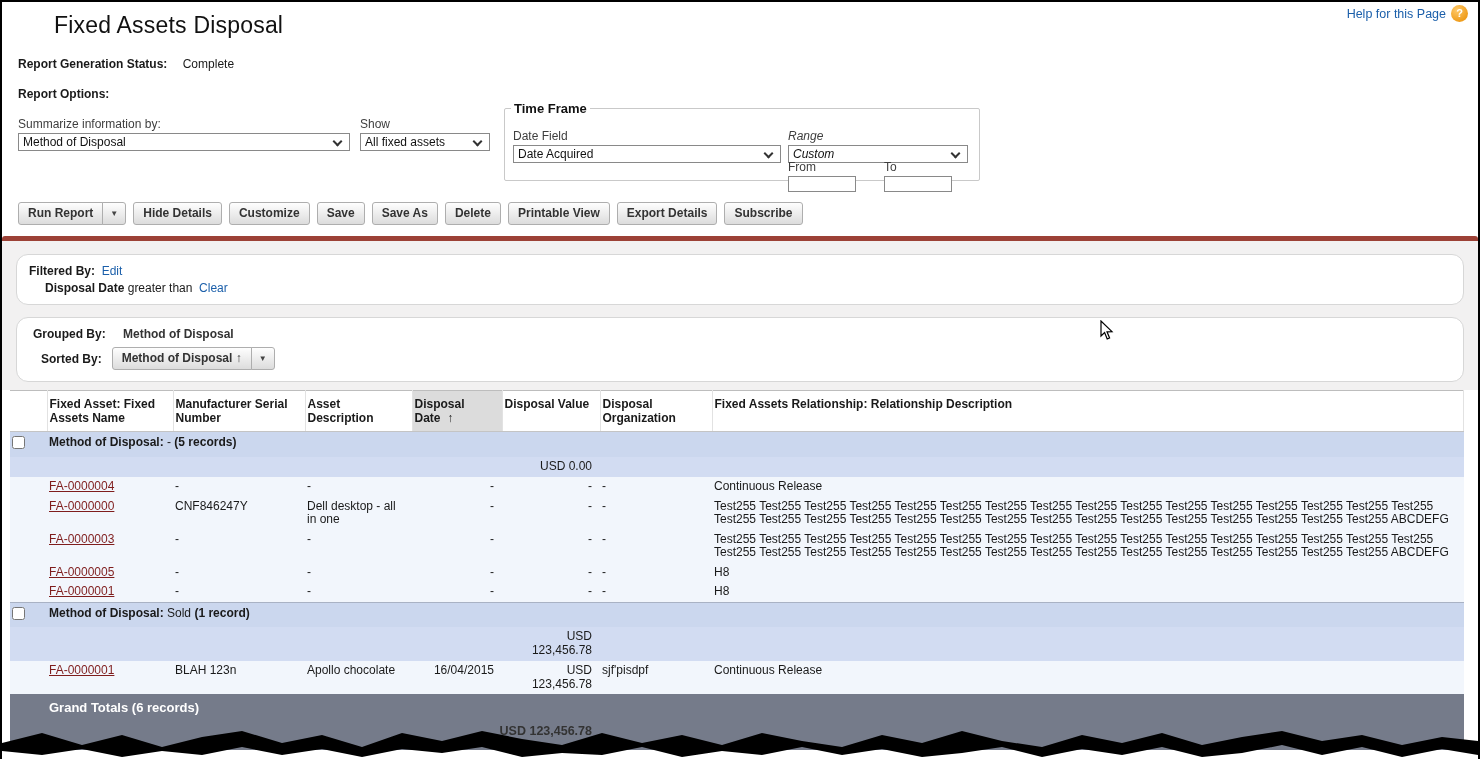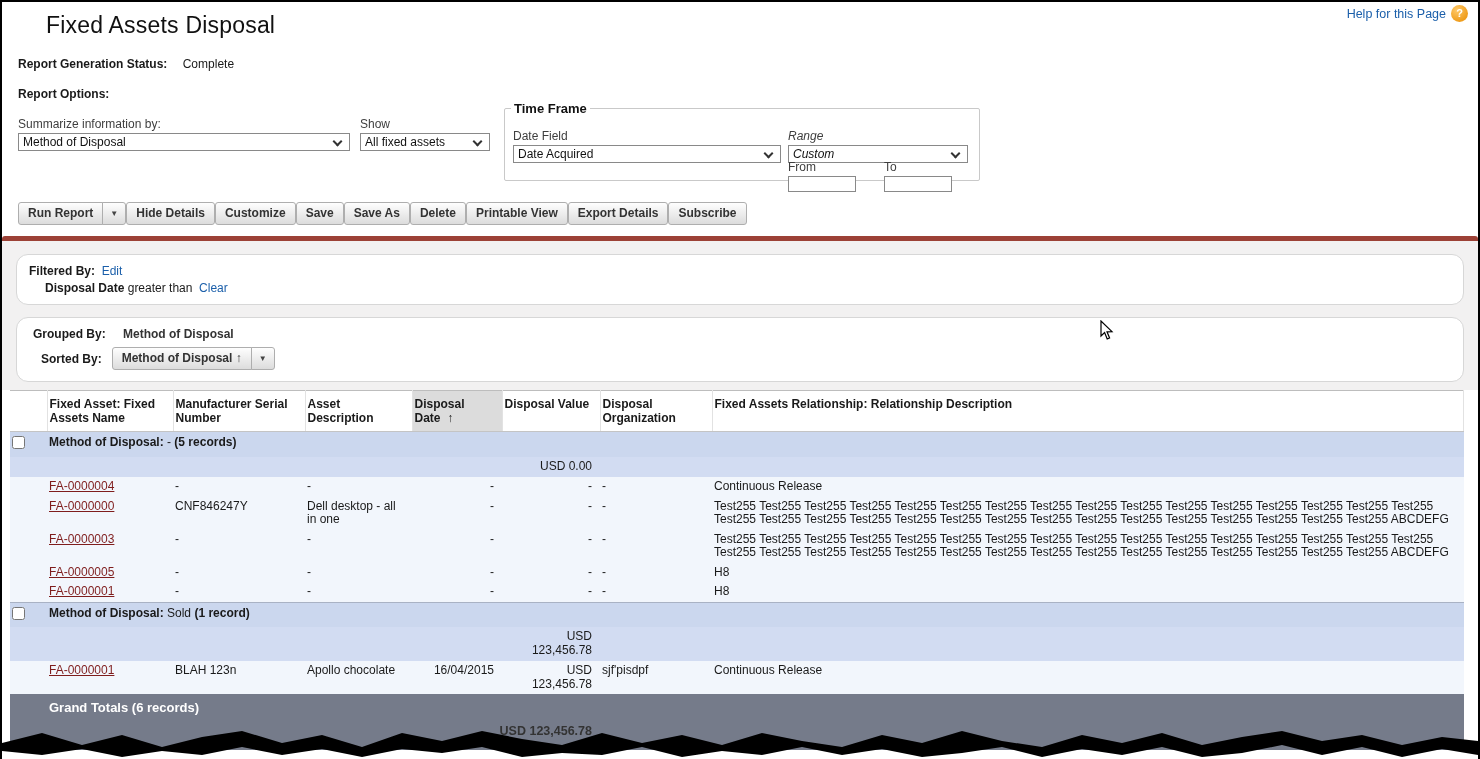--- a/index.html
+++ b/index.html
@@ -4,21 +4,21 @@
 <style>
   * { box-sizing: border-box; margin: 0; padding: 0; }
   body { background: #fff; font-family: "Liberation Sans", sans-serif; }
   .page {
     width: 1480px; height: 759px; position: relative; overflow: hidden;
     background: #fff; border: 2px solid #000; border-bottom: none;
     font-size: 12px; color: #1a1a1a;
   }
   
   .hdr { position: relative; padding: 7px 10px 0 8px; }
-  .hdr-row { display: flex; align-items: center; }
+  .hdr-row { display: flex; align-items: center; gap: 8px; }
   .pie-icon { width: 36px; height: 33px; position: relative; flex: 0 0 auto; }
   .pie-icon .pie {
     width: 34px; height: 30px; border-radius: 50%;
     transform: rotate(-18deg);
     background: conic-gradient(#2a61a8 0 95deg, #ffffff 95deg 104deg,
       #f0a93c 104deg 150deg, #e2822f 150deg 205deg, #ffffff 205deg 214deg,
       #6fae3e 214deg 295deg, #ffffff 295deg 304deg, #b5442f 304deg 360deg);
     box-shadow: 1px 2px 2px rgba(0,0,0,.25);
   }
   .page-title { font-size: 23px; color: #111; font-weight: 400; letter-spacing: .2px; }
@@ -43,21 +43,21 @@
   .tf-fieldset { position: absolute; left: 486px; top: -2px; width: 476px; height: 80px;
     border: 1px solid #c9c9c9; border-radius: 2px; padding: 0 8px; }
   .tf-fieldset legend { font-weight: bold; font-size: 13px; padding: 0 3px; margin-left: -2px; color: #111; }
   .grp-datefield { position: absolute; left: 8px; top: 13px; width: 268px; }
   .grp-range { position: absolute; left: 283px; top: 13px; width: 180px; font-style: italic; }
   .grp-from { position: absolute; left: 283px; top: 44px; }
   .grp-to { position: absolute; left: 379px; top: 44px; }
   .txtin { width: 68px; height: 16px; border: 1px solid #898989; font-size: 12px; padding: 0 3px;
     font-family: "Liberation Sans", sans-serif; }
   
-  .toolbar { margin: 15px 0 0 8px; display: flex; align-items: center; }
+  .toolbar { margin: 15px 0 0 8px; display: flex; gap: 7px; align-items: center; }
   .btn { display: inline-block; padding: 3px 9px 4px; font-weight: bold; font-size: 12px; color: #333;
     background: linear-gradient(#fefefe, #dcdcdc); border: 1px solid #aeaeae; border-radius: 3px;
     cursor: pointer; white-space: nowrap; font-family: "Liberation Sans", sans-serif; }
   .split { display: flex; }
   .split .main { border-radius: 3px 0 0 3px; }
   .split .arrow { border-radius: 0 3px 3px 0; margin-left: -1px; padding: 3px 7px; font-size: 8px; color: #444; }
   .redbar { margin-top: 11px; height: 5px; background: #9c4136; border-radius: 3px 3px 0 0; }
   
   .filters { background: #f2f1f1; padding: 13px 14px 8px; }
   .fbox { background: #fff; border: 1px solid #d7d7d7; border-radius: 12px; padding: 9px 12px; }

